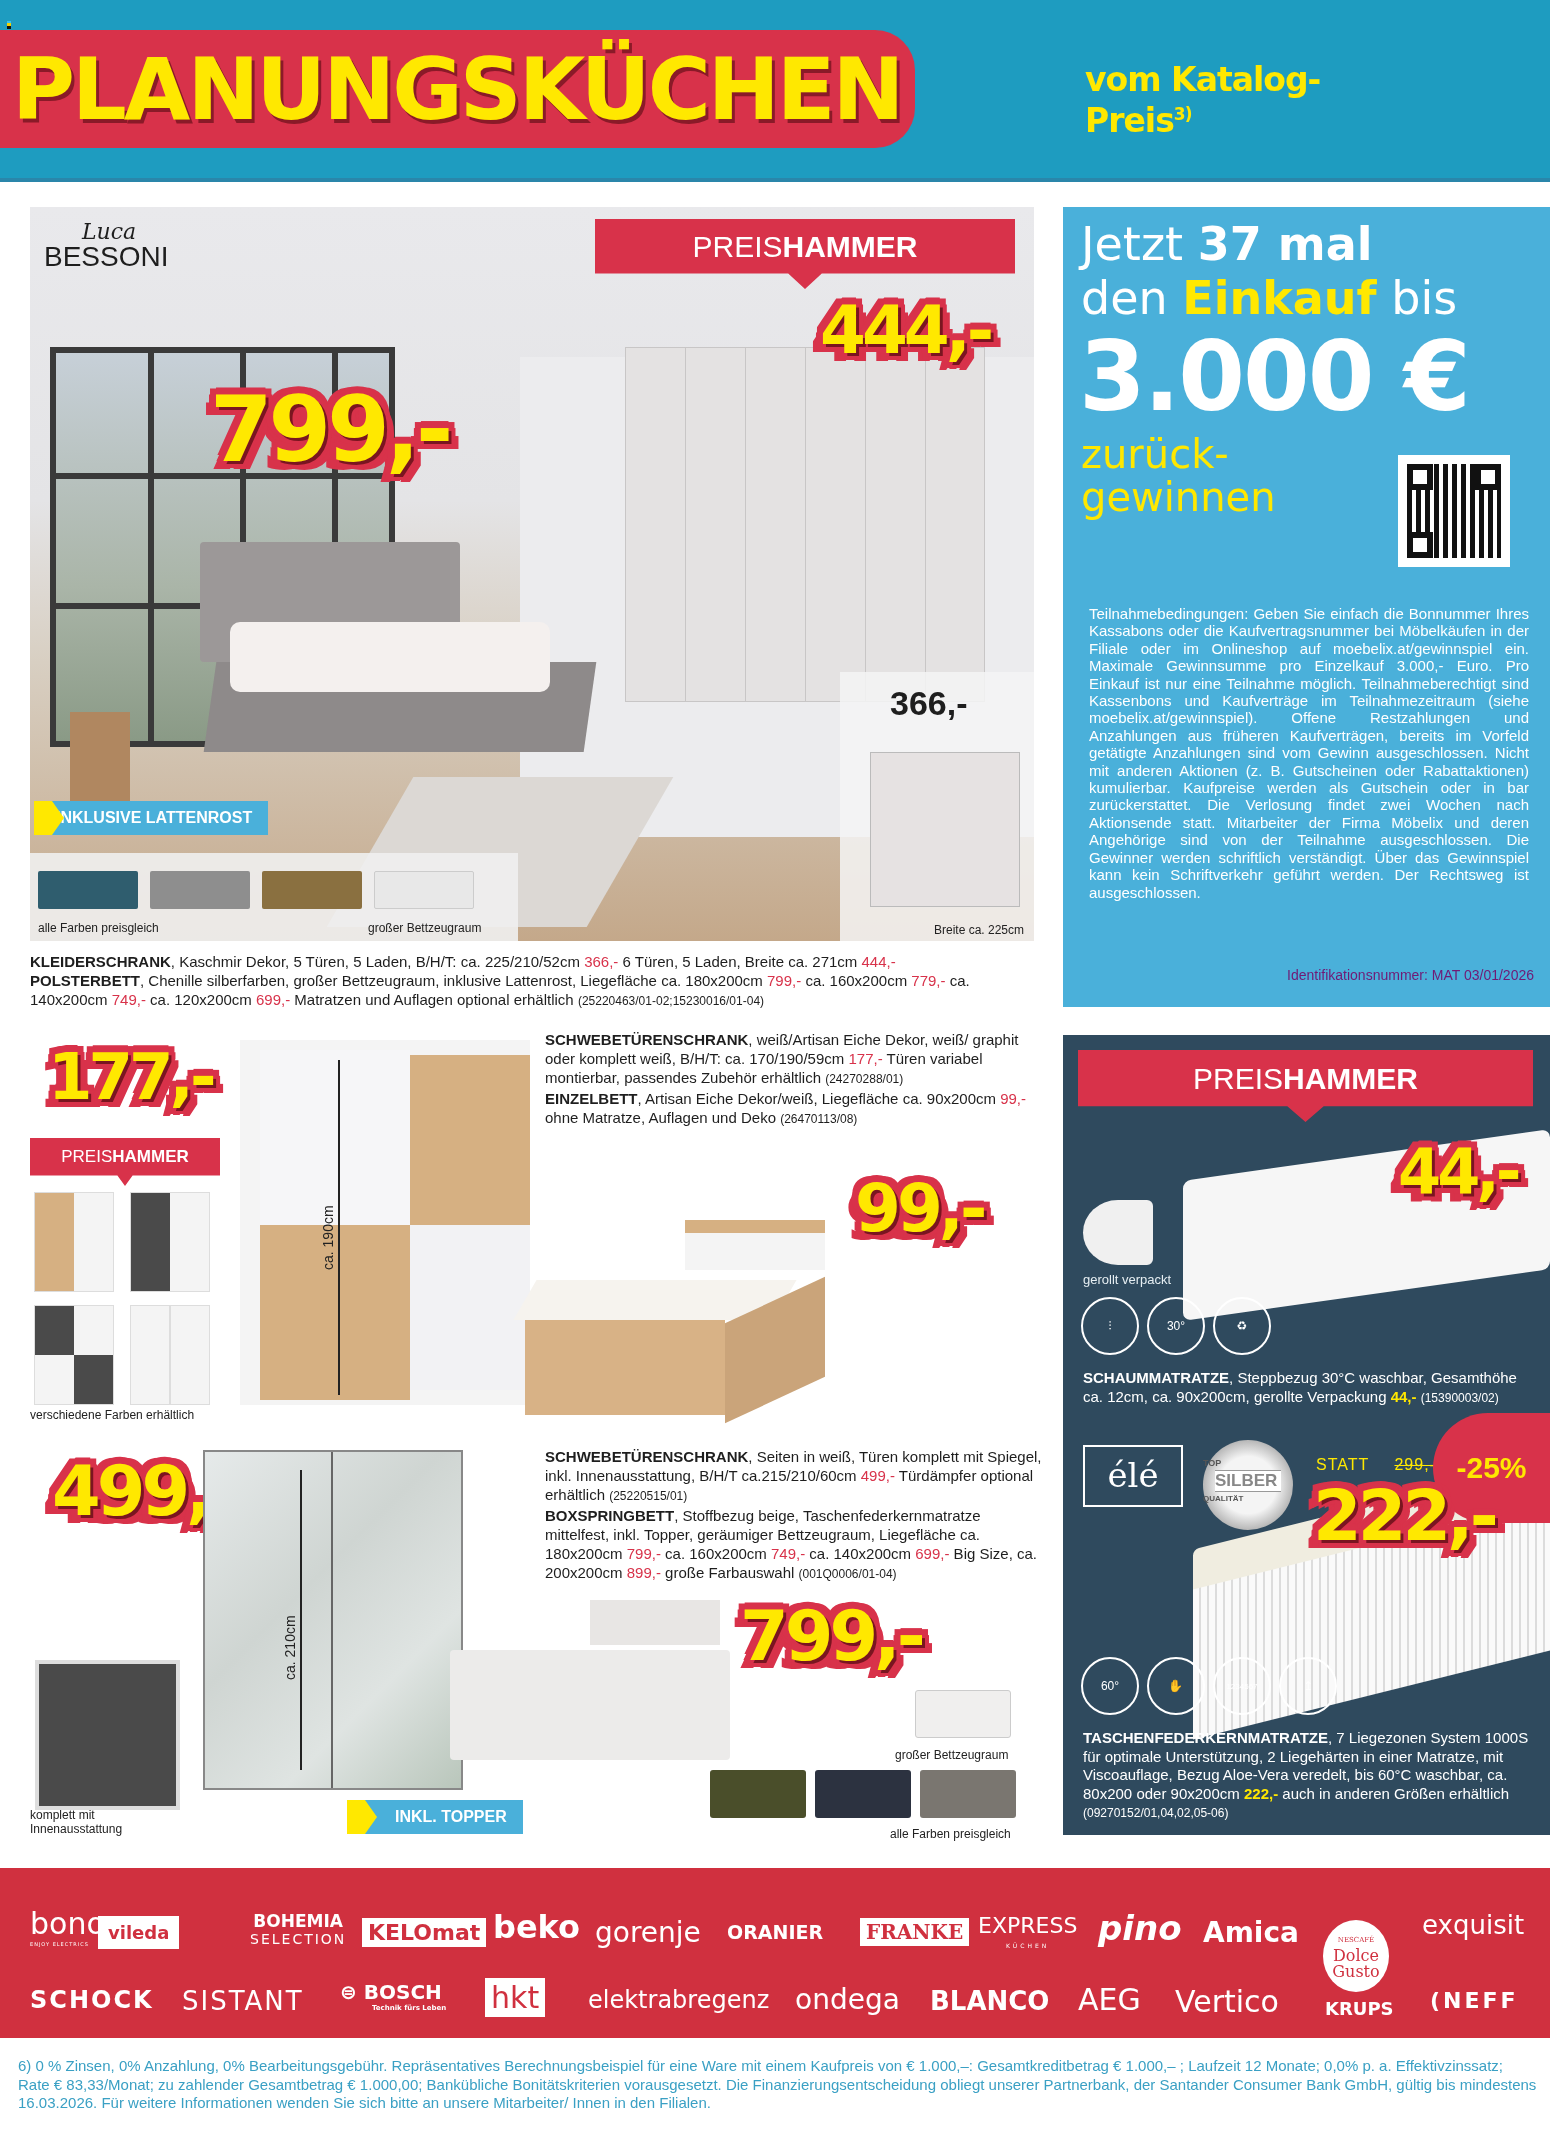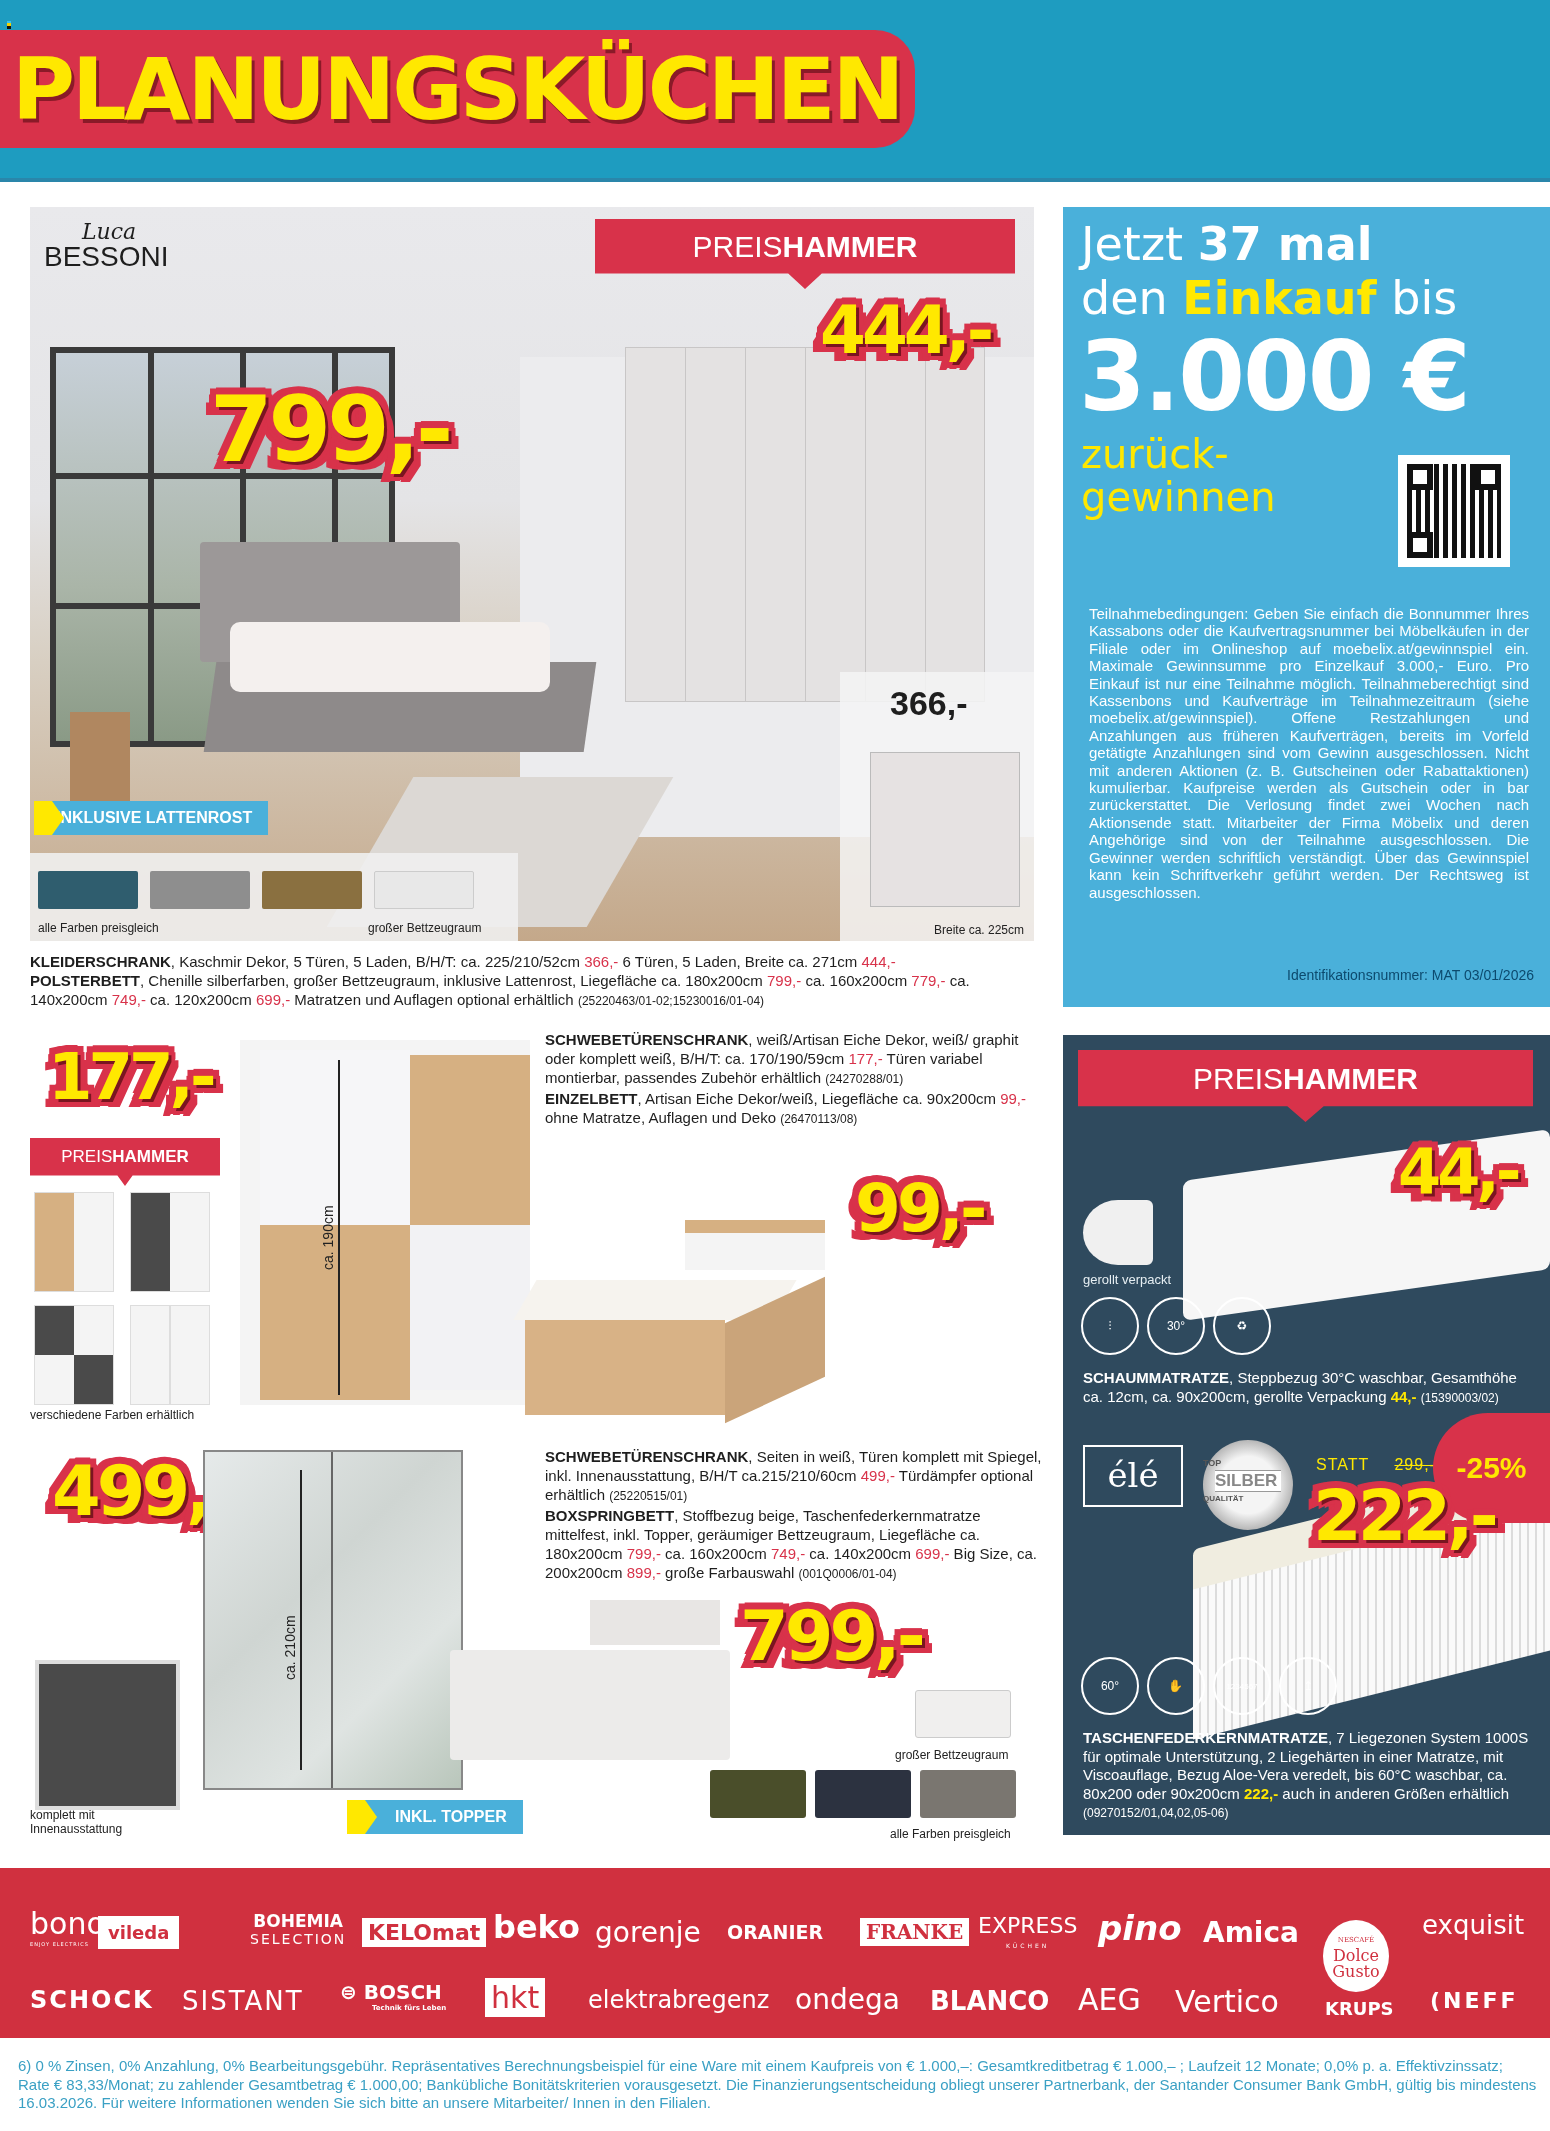--- a/index.html
+++ b/index.html
@@ -64,21 +64,21 @@
   .promo .qr-inner { width: 100%; height: 100%; background:
       linear-gradient(#fff,#fff) 6px 6px/14px 14px no-repeat,
       linear-gradient(#111,#111) 0 0/26px 26px no-repeat,
       linear-gradient(#fff,#fff) 74px 6px/14px 14px no-repeat,
       linear-gradient(#111,#111) 68px 0/26px 26px no-repeat,
       linear-gradient(#fff,#fff) 6px 74px/14px 14px no-repeat,
       linear-gradient(#111,#111) 0 68px/26px 26px no-repeat,
       repeating-linear-gradient(90deg,#111 0 5px,#fff 5px 9px),
       #fff; }
   .promo .terms { position: absolute; left: 26px; top: 398px; width: 440px; font-size: 15px; line-height: 17.4px; text-align: justify; color: #fff; }
-  .promo .ident { position: absolute; right: 16px; top: 760px; font-size: 14px; color: #0c4a6e; }
+  .promo .ident { position: absolute; right: 16px; top: 760px; font-size: 14px; color: #701a75; }
 
   
   .sec2 { position: absolute; left: 20px; top: 1030px; width: 1020px; height: 820px; }
   .wardrobe177 { position: absolute; left: 220px; top: 10px; width: 290px; height: 365px; background: #f4f4f4; }
   .wardrobe177 .p1 { position: absolute; left: 20px; top: 10px; width: 150px; height: 175px; background: #f6f6f8; }
   .wardrobe177 .p2 { position: absolute; left: 170px; top: 15px; width: 120px; height: 170px; background: #d6b082; }
   .wardrobe177 .p3 { position: absolute; left: 20px; top: 185px; width: 150px; height: 175px; background: #d6b082; }
   .wardrobe177 .p4 { position: absolute; left: 170px; top: 185px; width: 120px; height: 165px; background: #f2f2f4; }
   .dim { position: absolute; font-size: 14px; color: #222; transform: rotate(-90deg); transform-origin: left top; white-space: nowrap; }
   .dimline { position: absolute; width: 2px; background: #222; }
@@ -125,20 +125,24 @@
   .brand.boxed { background: #fff; color: #d0303f; padding: 2px 6px; font-weight: bold; }
   .footer { position: absolute; left: 18px; top: 2057px; width: 1520px; font-size: 15px; line-height: 18.6px; color: #3aa0c4; font-family: "Liberation Sans", sans-serif; }
 </style>
 </head>
 <body>
 
 <div class="header">
   <div class="mark"></div>
   <div class="title-wrap">
     <div class="title">PLANUNGSKÜCHEN</div>
+  </div>
+  <div class="sub">
+    <div>vom Katalog-</div>
+    <div><span>Preis</span><sup>3)</sup></div>
   </div>
 </div>
 
 <div class="hero">
   <div class="window"></div>
   <div class="wall"></div>
   <div class="wardrobe">
     <div class="door" style="left:0"></div>
     <div class="door" style="left:60px"></div>
     <div class="door" style="left:120px"></div>

